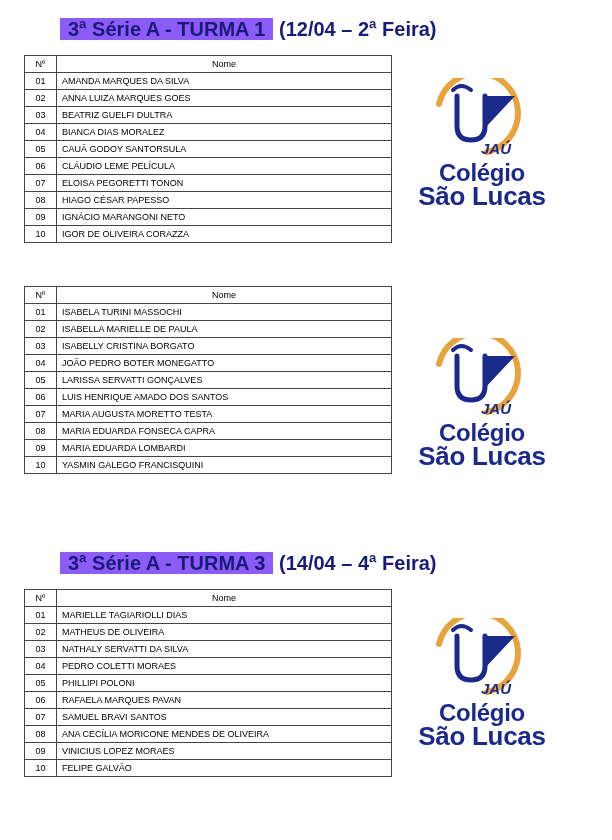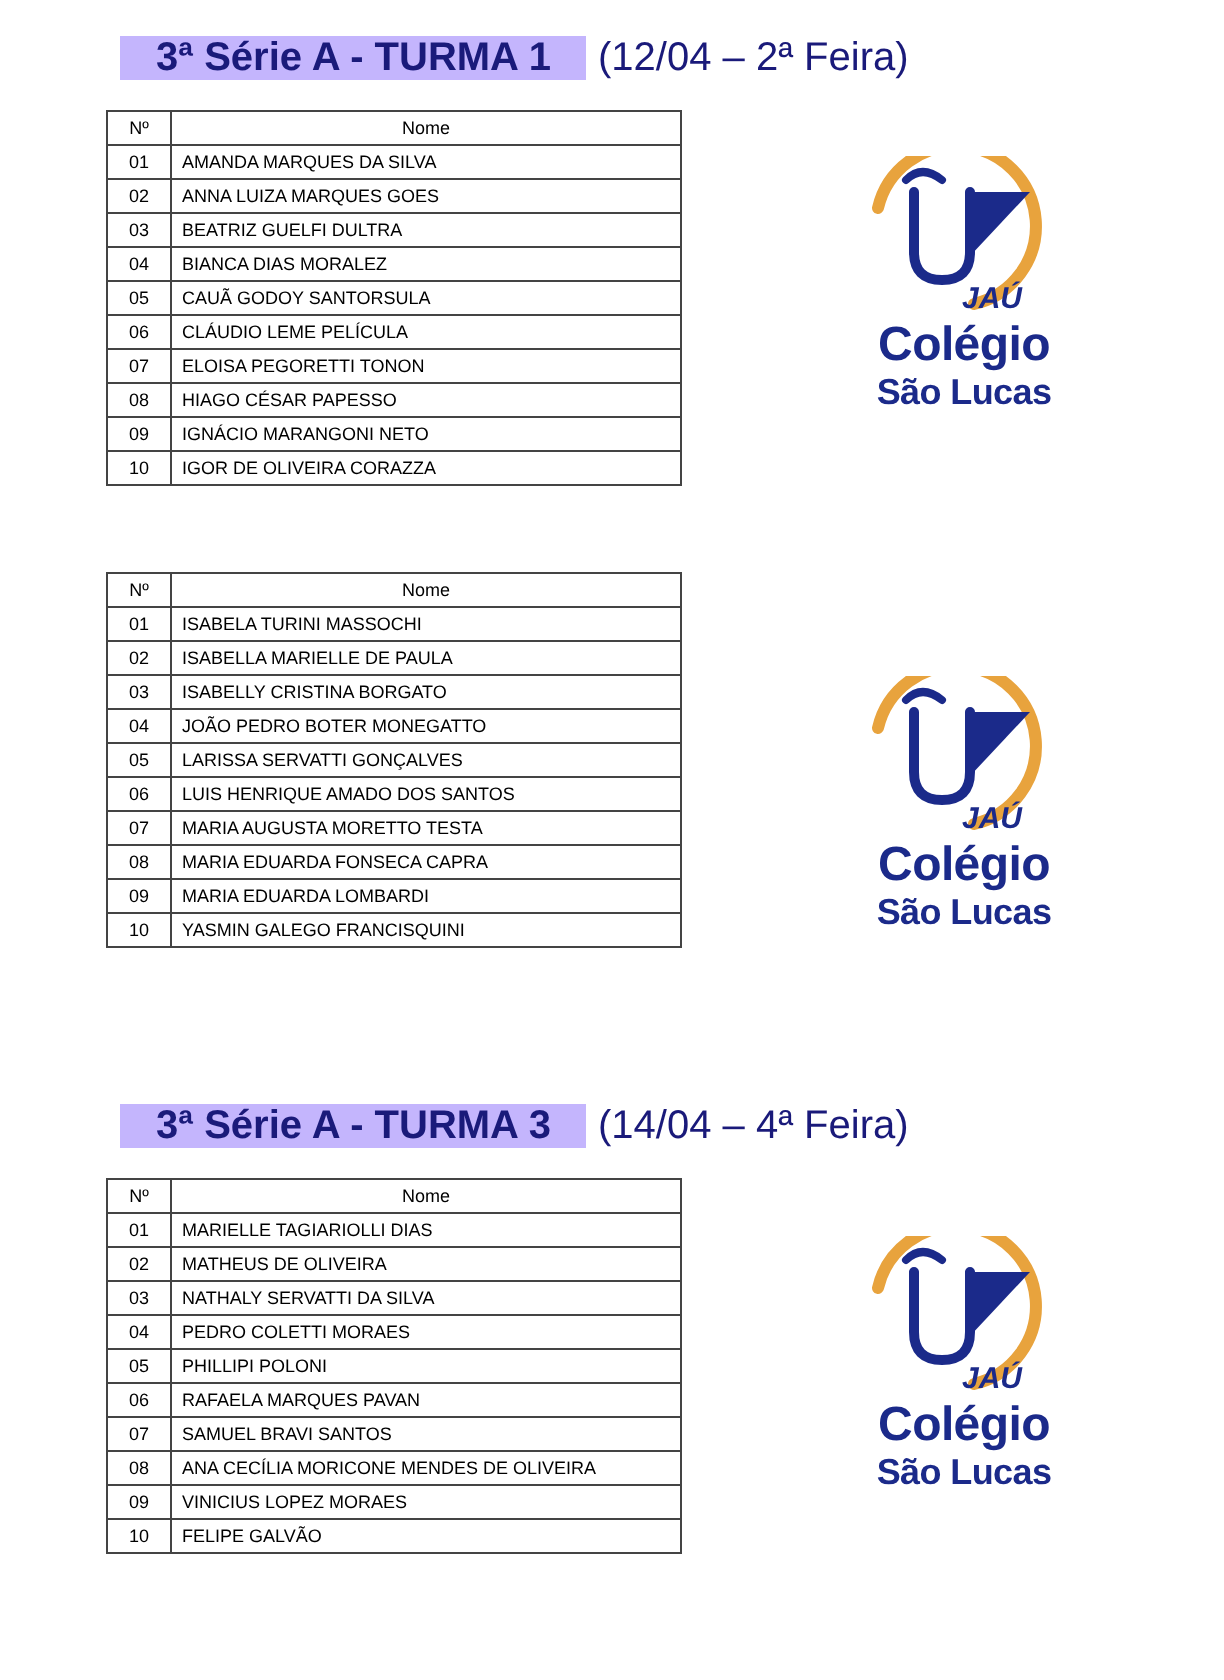--- a/index.html
+++ b/index.html
@@ -31,36 +31,36 @@
 
   .section-heading {
     text-align: left;
     padding-left: 60px;
     font-size: 20px;
     color: #1a1a7a;
     font-weight: bold;
     white-space: nowrap;
   }
   .section-heading .hl {
-    background: #c4b5fd;
-    padding: 0 18px;
+    background: #8b5cf6;
+    padding: 0 8px;
   }
   .section-heading .suffix {
-    font-weight: normal;
+    font-weight: bold;
     color: #1a1a7a;
   }
 
   .roster-wrap {
     position: relative;
   }
 
   table.roster {
     border-collapse: collapse;
-    margin-left: 53px;
-    width: 288px;
+    margin-left: 24px;
+    width: 368px;
     table-layout: fixed;
     padding-left: 24px;
   }
   table.roster th, table.roster td {
     border: 1px solid #444444;
     font-size: 9px;
     font-family: "Liberation Sans", sans-serif;
     padding: 1px 3px;
     height: 14px;
     line-height: 12px;
@@ -99,21 +99,21 @@
     display: block;
   }
   .logo .word-top {
     font-size: 24px;
     font-weight: bold;
     color: #1b2a8a;
     line-height: 21px;
     letter-spacing: -0.3px;
   }
   .logo .word-bot {
-    font-size: 18px;
+    font-size: 26px;
     font-weight: bold;
     color: #1b2a8a;
     line-height: 27px;
     letter-spacing: -0.3px;
   }
 
   
   #sec1 { position:absolute; left:0; top:18px; width:612px; }
   #sec2 { position:absolute; left:0; top:272px; width:612px; }
   #sec3 { position:absolute; left:0; top:552px; width:612px; }

